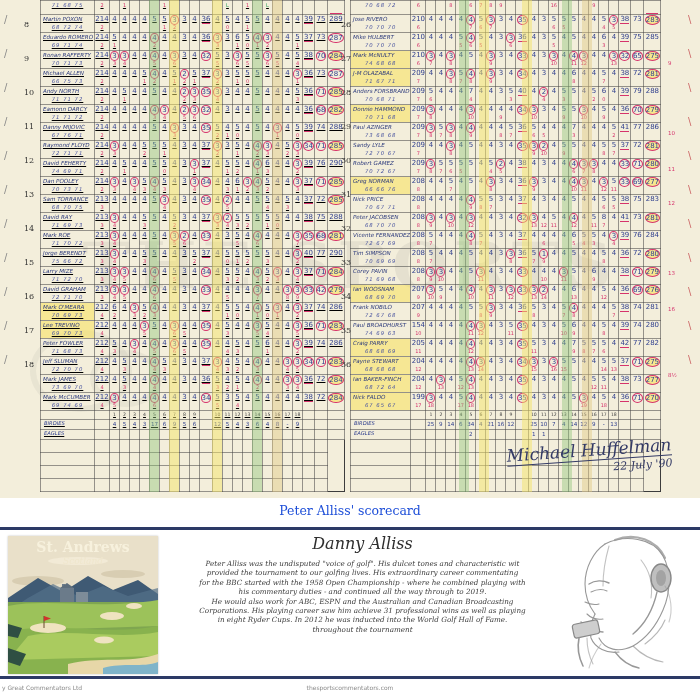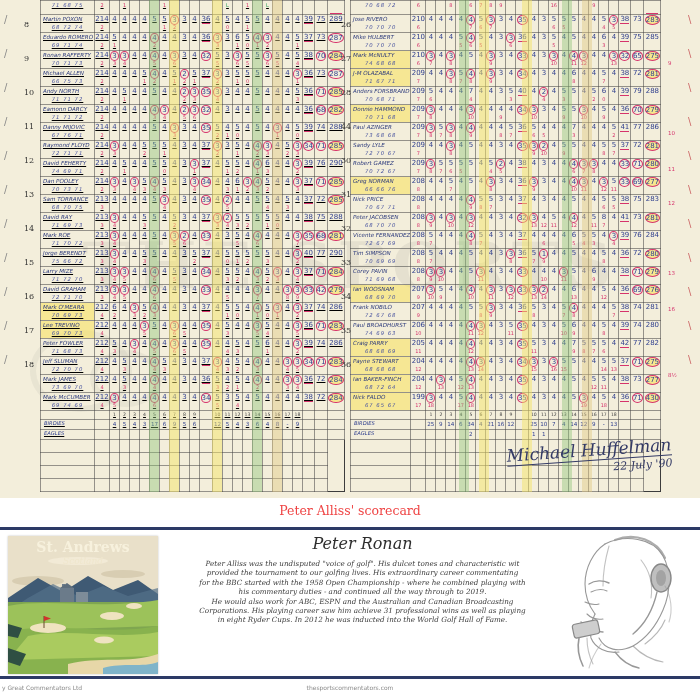--- a/index.html
+++ b/index.html
@@ -32,21 +32,21 @@
   .mnum{position:absolute;font-size:8px;color:#333;font-family:"DejaVu Serif",serif;}
   .slash{position:absolute;font-size:10px;color:#777;}
   .redmk{position:absolute;font-size:5.5px;color:#d6336c;}
   #sig{position:absolute;right:28px;top:440px;transform:rotate(-4deg);color:#333a66;
        font-family:"DejaVu Serif",serif;font-style:italic;}
   #sig .sname{font-size:17px;border-bottom:1px solid #333a66;}
   #sig .sdate{font-size:11px;text-align:right;margin-top:1px;}
   .logoGhost{position:absolute;border:6px solid rgba(100,100,100,0.07);border-radius:50%;}
   
   #caption{position:absolute;left:0;top:500px;width:700px;height:26px;background:#fff;
-     text-align:center;font-family:"DejaVu Serif",serif;font-size:12.5px;color:#ef4444;line-height:22px;}
+     text-align:center;font-family:"DejaVu Serif",serif;font-size:12.5px;color:#1d4ed8;line-height:22px;}
   .navyline{position:absolute;left:0;width:700px;height:2.6px;background:#2c3a66;}
   
   #info{position:absolute;left:0;top:530px;width:700px;height:146px;background:#fff;}
   #poster{position:absolute;left:8px;top:6px;width:150px;height:138px;box-shadow:0 0 2px rgba(0,0,0,0.25);}
   #bio{position:absolute;left:175px;top:0;width:375px;height:146px;text-align:center;}
   #bio h2{margin:4px 0 6px 0;font-family:"DejaVu Serif",serif;font-style:italic;font-weight:normal;
         font-size:16px;color:#2e2e2e;}
   #bio .line{font-family:"DejaVu Serif",serif;font-style:italic;font-size:7.2px;line-height:9.4px;color:#3d3d3d;}
   #sketch{position:absolute;right:5px;top:-4px;width:150px;height:150px;}
   
@@ -4377,21 +4377,21 @@
         <div class="l1">281</div>
                 <div class="l2"></div>
               </td>
             </tr>
             <tr class="prow ">
       <td class="">
         <div class="nm">Paul BROADHURST</div>
                 <div class="rds">74 69 63</div>
               </td>
       <td>
-        <div class="l1">206</div>
+        <div class="l1">154</div>
                 <div class="l2">10</div>
               </td>
       <td>
     <div class="l1">4</div>
     <div class="l2"></div>
               </td>
               <td>
     <div class="l1">4</div>
     <div class="l2"></div>
               </td>
@@ -4857,21 +4857,21 @@
               </td>
       <td>
         <div class="l1"><span class="uline">36</span></div>
                 <div class="l2"></div>
               </td>
       <td>
         <div class="l1"><span class="circ">71</span></div>
                 <div class="l2"></div>
               </td>
       <td>
-        <div class="l1"><span class="circ ycirc">430</span></div>
+        <div class="l1"><span class="circ ycirc">270</span></div>
                 <div class="l2"></div>
               </td>
             </tr>
             <tr style="height:9px">
       <td>
                 <div class="sumlab"></div>
               </td>
               <td></td>
               <td>
                 <div class="sumh">1</div>
@@ -5193,21 +5193,21 @@
         <span class="mnum" style="left:24px;top:360px">18</span>
        <span class="slash" style="left:4px;top:354px;color:#888">/</span>
       </div>
   <div id="rightMargin">
         <span class="mnum" style="left:341px;top:20px">26</span>
        <span class="slash" style="left:688px;top:14px;color:#c66">\</span>
         <span class="mnum" style="left:341px;top:54px">27</span>
        <span class="slash" style="left:688px;top:48px;color:#c66">\</span>
         <span class="mnum" style="left:341px;top:88px">28</span>
        <span class="slash" style="left:688px;top:82px;color:#c66">\</span>
-        <span class="mnum" style="left:341px;top:122px">44</span>
+        <span class="mnum" style="left:341px;top:122px">29</span>
        <span class="slash" style="left:688px;top:116px;color:#c66">\</span>
         <span class="mnum" style="left:341px;top:156px">30</span>
        <span class="slash" style="left:688px;top:150px;color:#c66">\</span>
         <span class="mnum" style="left:341px;top:190px">31</span>
        <span class="slash" style="left:688px;top:184px;color:#c66">\</span>
         <span class="mnum" style="left:341px;top:224px">32</span>
        <span class="slash" style="left:688px;top:218px;color:#c66">\</span>
         <span class="mnum" style="left:341px;top:258px">33</span>
        <span class="slash" style="left:688px;top:252px;color:#c66">\</span>
         <span class="mnum" style="left:341px;top:292px">34</span>
@@ -5261,29 +5261,30 @@
       <path d="M60,128 C90,120 120,128 150,118 L150,138 60,138 Z" fill="#e7d7a8"></path>
       <path d="M95,132 C115,126 135,132 150,126 L150,138 95,138 Z" fill="#7fb4c9"></path>
       <line x1="36" y1="80" x2="36" y2="92" stroke="#6a4b2f" stroke-width="1"></line>
       <path d="M36,80 l7,2.5 -7,2.5 Z" fill="#d0342c"></path>
       <text x="75" y="16" text-anchor="middle" font-family="DejaVu Serif,serif" font-weight="bold" font-size="14" fill="#f7f1dd">St. Andrews</text>
       <text x="75" y="28" text-anchor="middle" font-family="DejaVu Serif,serif" font-style="italic" font-size="9" fill="#efe6cc">Scotland</text>
     </svg>
   </div>
 
   <div id="bio">
-    <h2>Peter Ronan</h2>
+    <h2>Danny Alliss</h2>
     <div id="bioLines">
           <div class="line">Peter Alliss was the undisputed "voice of golf". His dulcet tones and characteristic wit</div>
           <div class="line">provided the tournament to our golfing lives. His extraordinary career commentating</div>
           <div class="line">for the BBC started with the 1958 Open Championship - where he combined playing with</div>
           <div class="line">his commentary duties - and continued all the way through to 2019.</div>
           <div class="line">He would also work for ABC, ESPN and the Australian and Canadian Broadcasting</div>
           <div class="line">Corporations. His playing career saw him achieve 31 professional wins as well as playing</div>
           <div class="line">in eight Ryder Cups. In 2012 he was inducted into the World Golf Hall of Fame.</div>
+          <div class="line">throughout the tournament</div>
         </div>
   </div>
 
   <div id="sketch">
     <svg width="150" height="150" viewBox="0 0 150 150">
       <g fill="none" stroke="#8d8d8d" stroke-width="1.1" stroke-linecap="round" opacity="0.9">
         <path d="M60,18 C80,8 108,12 118,30 C126,44 126,66 118,84 C112,98 102,112 88,120 C74,127 60,124 54,112"></path>
         <path d="M60,18 C48,26 40,42 40,58 C40,70 44,80 50,88"></path>
         <path d="M50,88 C46,96 44,104 46,112 C50,122 62,128 74,126"></path>
         <path d="M44,58 C50,54 58,54 64,57" stroke-width="1.4"></path>

